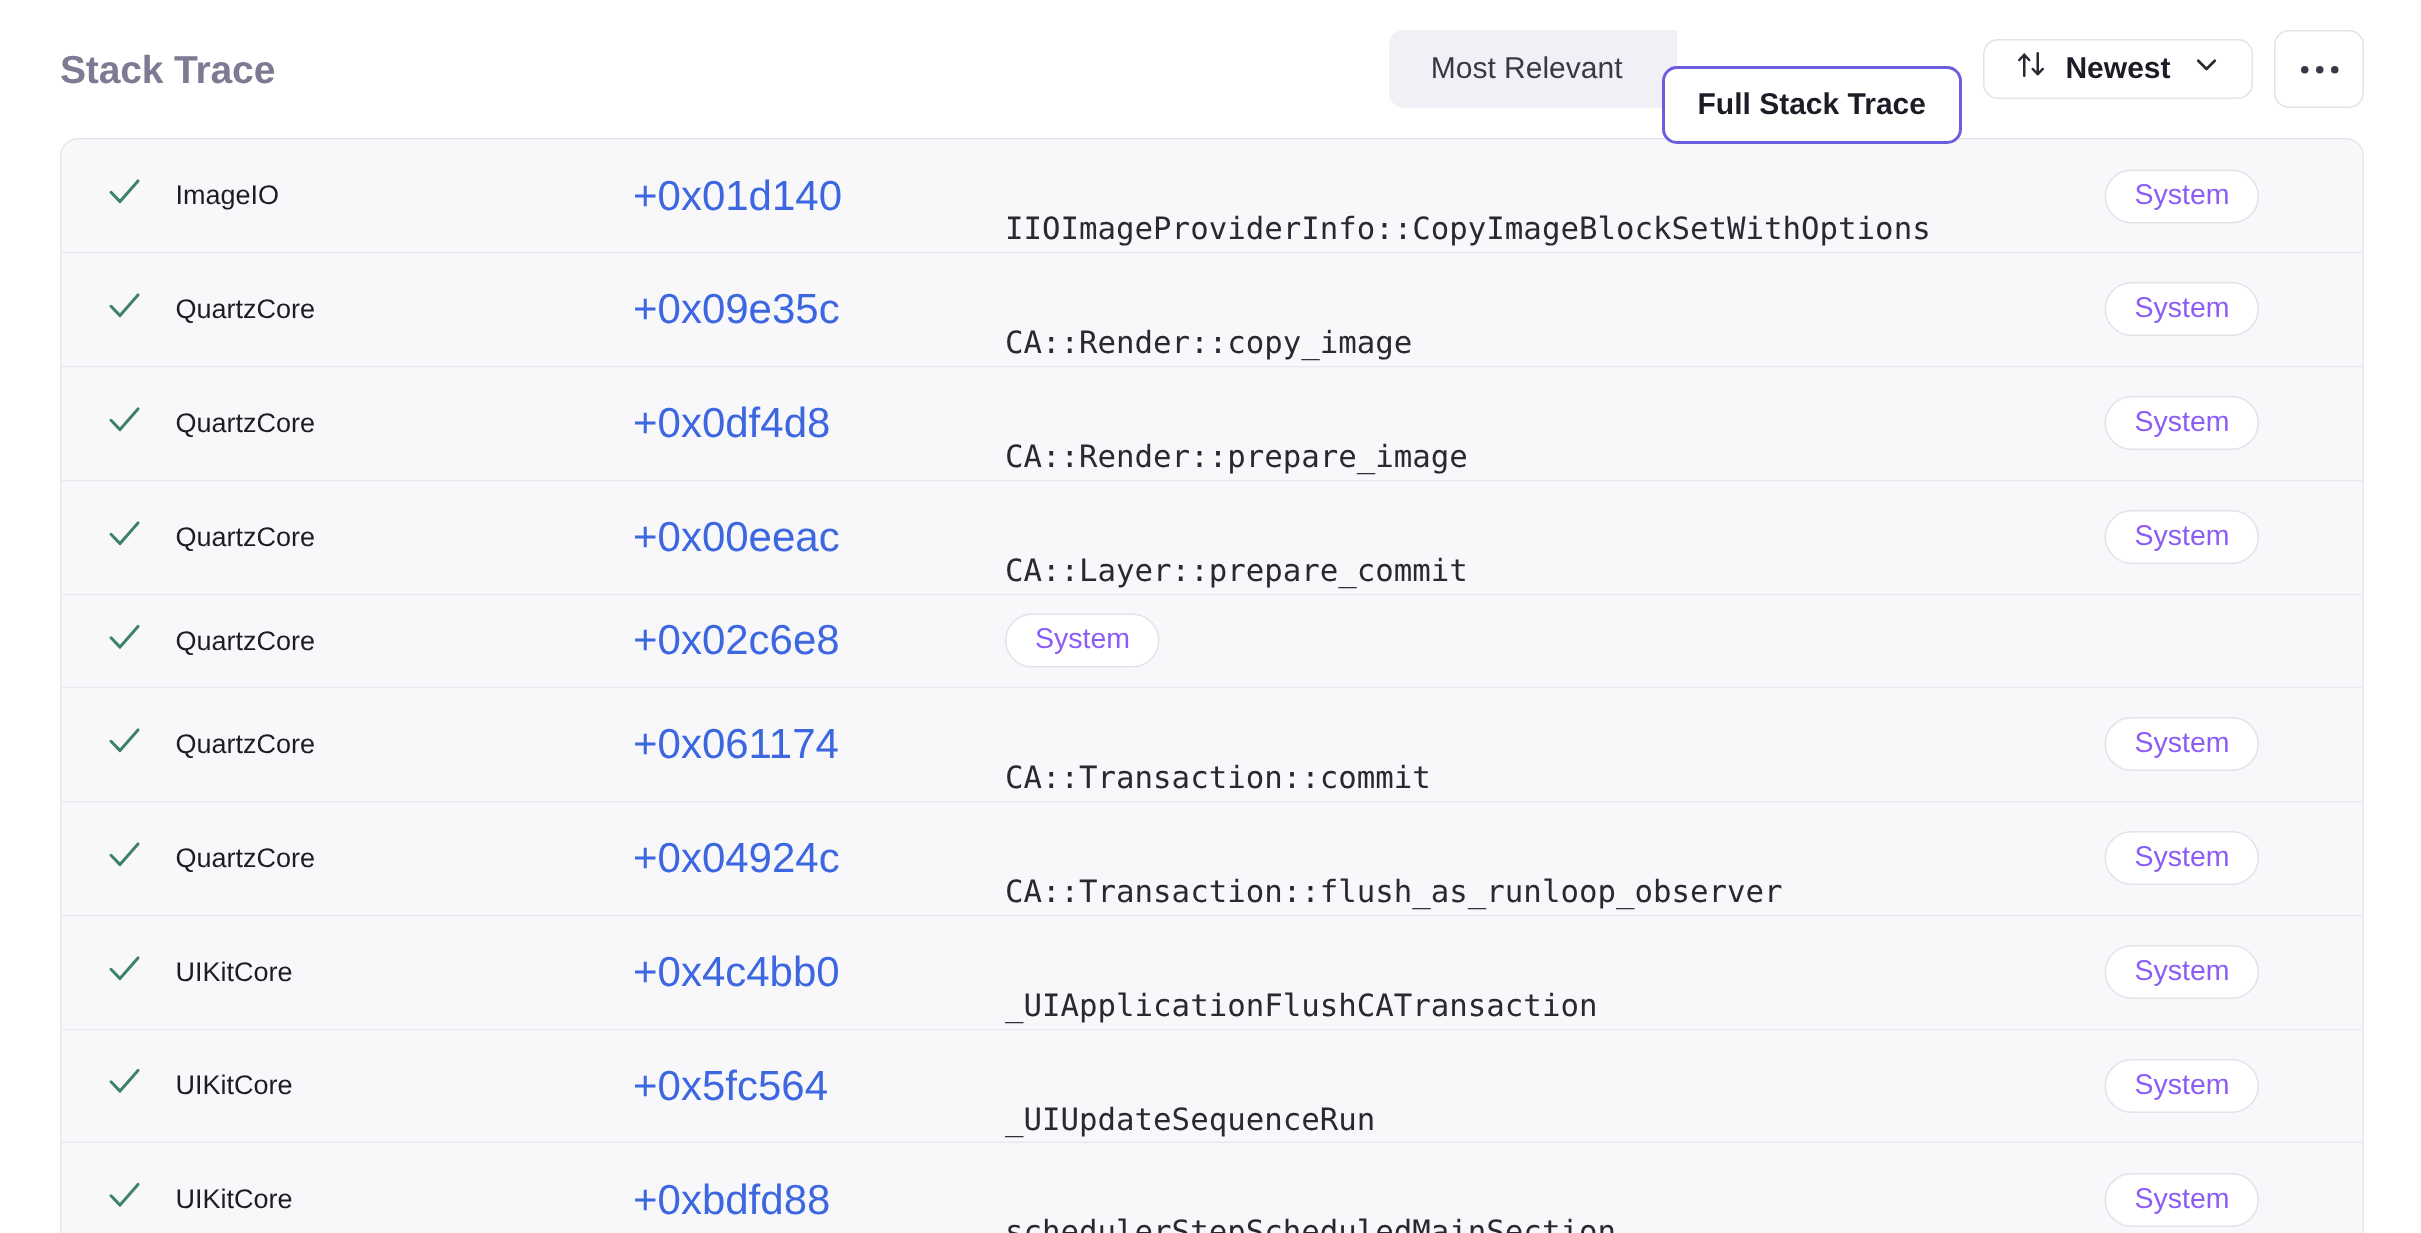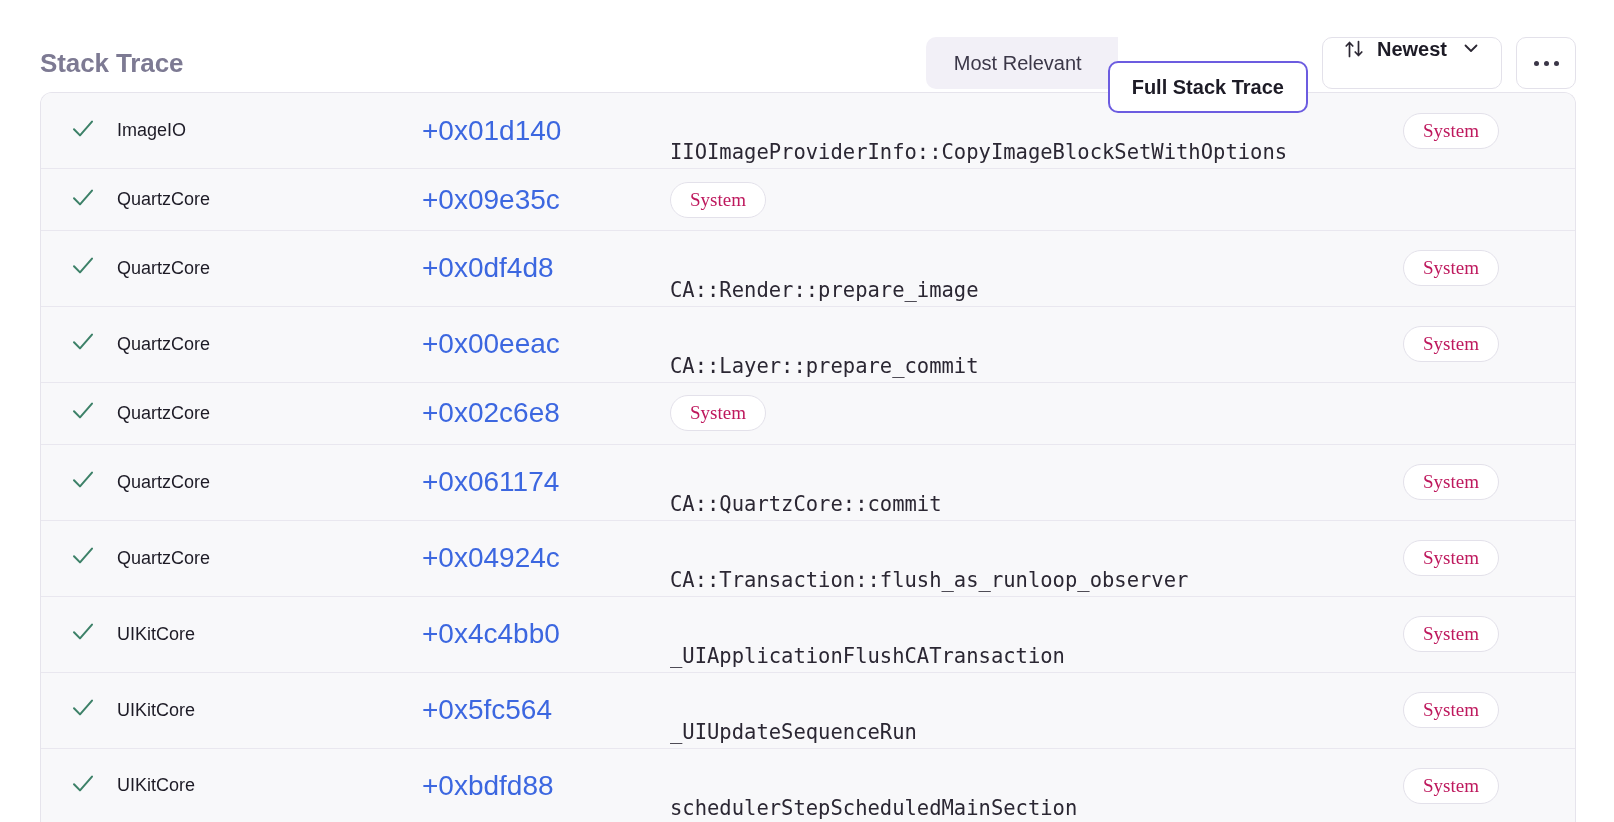--- a/index.html
+++ b/index.html
@@ -16,21 +16,21 @@
   .page {
     position: relative;
     width: 1614px;
     height: 822px;
     background: #ffffff;
   }
 
   
   .header {
     position: absolute;
-    left: 0; top: 17px;
+    left: 0; top: 0;
     width: 1614px;
     height: 92px;
     display: flex;
     align-items: center;
     padding: 0 38px 0 40px;
   }
 
   .page-title {
     font-size: 26px;
     font-weight: 700;
@@ -78,24 +78,25 @@
     color: #1d1b26;
     font-weight: 700;
     border-radius: 10px;
     z-index: 2;
     padding: 0 22px;
     margin-top: 48px;
   }
 
   
   .sort-btn {
-    height: 52px;
-    display: flex;
+    height: 40px;
+    display: flex;
+    align-items: center;
     gap: 12px;
-    padding: 0 20px;
+    padding: 16px 20px;
     border: 1.5px solid #e3e1ea;
     border-radius: 10px;
     background: #ffffff;
     font-size: 20px;
     font-weight: 700;
     color: #1d1b26;
     cursor: pointer;
     white-space: nowrap;
   }
   .sort-icon { display: block; }
@@ -190,23 +191,22 @@
   .badge {
     display: inline-flex;
     align-items: center;
     justify-content: center;
     height: 36px;
     padding: 0 19px;
     border: 1.5px solid #e3e1ea;
     border-radius: 18px;
     background: #ffffff;
     font-size: 19px;
-    color: #be185d;
-    white-space: nowrap;
-    font-family: Liberation Serif, serif;
+    color: #8b5cf6;
+    white-space: nowrap;
   }
 </style>
 </head>
 <body>
 
 <div class="page">
 
   <div class="header">
     <div class="page-title">Stack Trace</div>
 
@@ -260,20 +260,21 @@
         </div>
       </div>
       <div class="row">
         <div class="cell-check">
           <span class="check-icon"><svg width="26" height="26" viewBox="0 0 26 26" fill="none">
               <path d="M4 13.2L10 19.4L22 5.6" stroke="#3d8168" stroke-width="2" stroke-linecap="round" stroke-linejoin="round"></path>
             </svg></span>
         </div>
         <div class="cell-package">QuartzCore</div>
         <div class="cell-offset">+0x09e35c</div>
+        <div class="cell-symbol">CA::Render::copy_image</div>
         <div class="cell-badge">
           <span class="badge">System</span>
         </div>
       </div>
       <div class="row">
         <div class="cell-check">
           <span class="check-icon"><svg width="26" height="26" viewBox="0 0 26 26" fill="none">
               <path d="M4 13.2L10 19.4L22 5.6" stroke="#3d8168" stroke-width="2" stroke-linecap="round" stroke-linejoin="round"></path>
             </svg></span>
         </div>
@@ -310,21 +311,21 @@
         </div>
       </div>
       <div class="row">
         <div class="cell-check">
           <span class="check-icon"><svg width="26" height="26" viewBox="0 0 26 26" fill="none">
               <path d="M4 13.2L10 19.4L22 5.6" stroke="#3d8168" stroke-width="2" stroke-linecap="round" stroke-linejoin="round"></path>
             </svg></span>
         </div>
         <div class="cell-package">QuartzCore</div>
         <div class="cell-offset">+0x061174</div>
-        <div class="cell-symbol">CA::QuartzCore::commit</div>
+        <div class="cell-symbol">CA::Transaction::commit</div>
         <div class="cell-badge">
           <span class="badge">System</span>
         </div>
       </div>
       <div class="row">
         <div class="cell-check">
           <span class="check-icon"><svg width="26" height="26" viewBox="0 0 26 26" fill="none">
               <path d="M4 13.2L10 19.4L22 5.6" stroke="#3d8168" stroke-width="2" stroke-linecap="round" stroke-linejoin="round"></path>
             </svg></span>
         </div>

